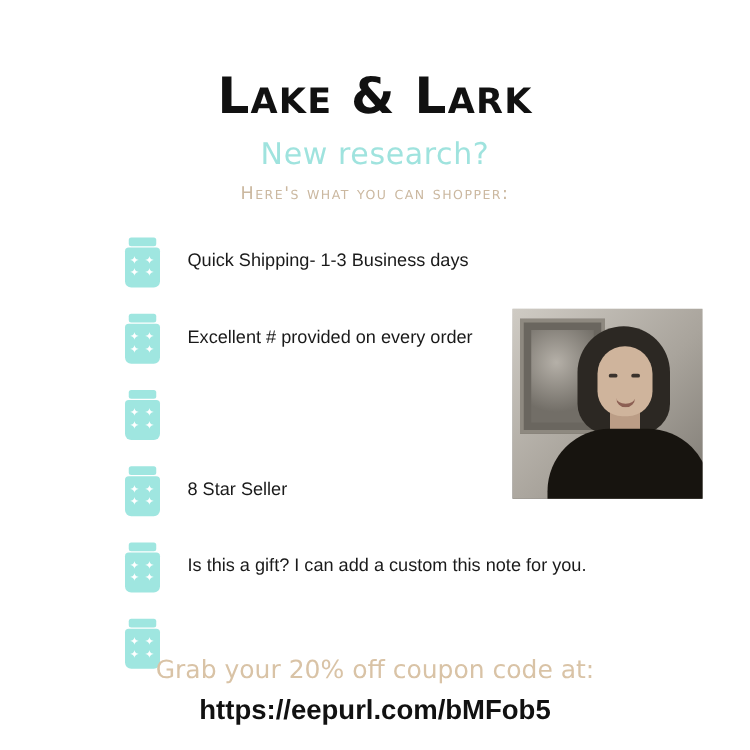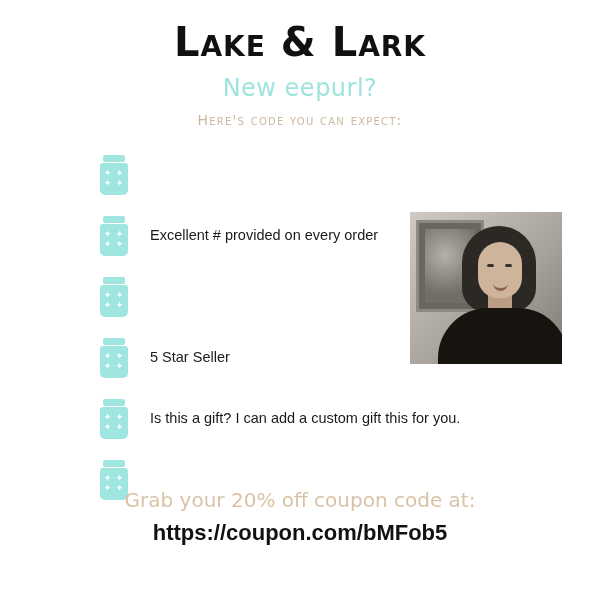--- a/index.html
+++ b/index.html
@@ -12,20 +12,21 @@
     background: #ffffff;
     font-family: "Liberation Sans", sans-serif;
     overflow: hidden;
     position: relative;
   }
 
   .page {
     position: relative;
     width: 600px;
     height: 504px;
+    margin-top: 35px;
   }
 
   
   .brand-title {
     text-align: center;
     font-family: "DejaVu Sans", sans-serif;
     font-size: 40px;
     font-weight: bold;
     letter-spacing: 1px;
     color: #111111;
@@ -218,31 +219,32 @@
     color: #111111;
     margin: 8px 0 0 0;
   }
 </style>
 </head>
 <body>
 
 <div class="page">
 
   <h1 class="brand-title">Lake &amp; Lark</h1>
-  <div class="subtitle">New eepurl?</div>
-  <div class="tagline">Here's code you can expect:</div>
+  <div class="subtitle">New research?</div>
+  <div class="tagline">Here's what you can shopper:</div>
 
   <div class="benefits">
 
     <div class="benefit-row">
       <span class="jar-icon">
         <span class="jar-lid"></span>
           <span class="jar-body"></span>
         <span class="jar-stars">✦ ✦<br>✦ ✦</span>
       </span>
+      <span class="benefit-text">Quick Shipping- 1-3 Business days</span>
     </div>
 
     <div class="benefit-row">
       <span class="jar-icon">
         <span class="jar-lid"></span>
           <span class="jar-body"></span>
         <span class="jar-stars">✦ ✦<br>✦ ✦</span>
       </span>
       <span class="benefit-text">Excellent # provided on every order</span>
     </div>
@@ -254,30 +256,30 @@
         <span class="jar-stars">✦ ✦<br>✦ ✦</span>
       </span>
     </div>
 
     <div class="benefit-row">
       <span class="jar-icon">
         <span class="jar-lid"></span>
           <span class="jar-body"></span>
         <span class="jar-stars">✦ ✦<br>✦ ✦</span>
       </span>
-      <span class="benefit-text">5 Star Seller</span>
-    </div>
-
-    <div class="benefit-row">
-      <span class="jar-icon">
-        <span class="jar-lid"></span>
-          <span class="jar-body"></span>
-        <span class="jar-stars">✦ ✦<br>✦ ✦</span>
-      </span>
-      <span class="benefit-text">Is this a gift?  I can add a custom gift this for you.</span>
+      <span class="benefit-text">8 Star Seller</span>
+    </div>
+
+    <div class="benefit-row">
+      <span class="jar-icon">
+        <span class="jar-lid"></span>
+          <span class="jar-body"></span>
+        <span class="jar-stars">✦ ✦<br>✦ ✦</span>
+      </span>
+      <span class="benefit-text">Is this a gift?  I can add a custom this note for you.</span>
     </div>
 
     <div class="benefit-row">
       <span class="jar-icon">
         <span class="jar-lid"></span>
           <span class="jar-body"></span>
         <span class="jar-stars">✦ ✦<br>✦ ✦</span>
       </span>
     </div>
 
@@ -293,16 +295,16 @@
     <span class="face">
       <span class="eye l"></span>
         <span class="eye r"></span>
       <span class="smile"></span>
     </span>
     <span class="shoulders"></span>
   </div>
 
   <div class="footer">
     <div class="coupon-line">Grab your 20% off coupon code at:</div>
-    <div class="url-line">https://coupon.com/bMFob5</div>
+    <div class="url-line">https://eepurl.com/bMFob5</div>
   </div>
 
 </div>
 
 </body></html>

